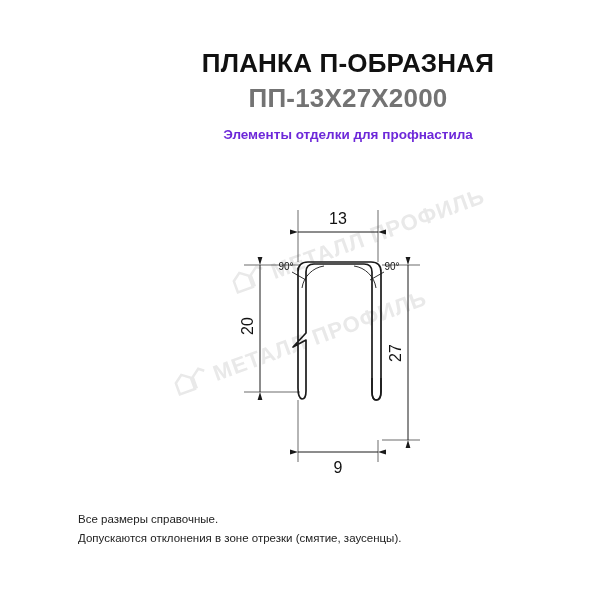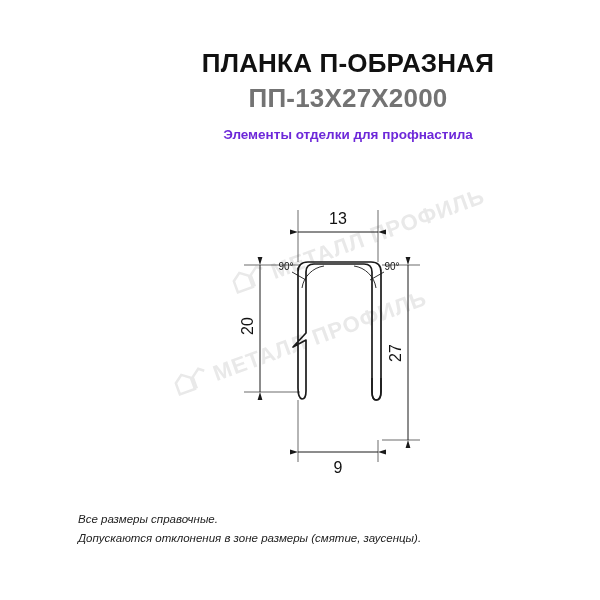--- a/index.html
+++ b/index.html
@@ -85,21 +85,20 @@
   }
 
   
   .notes {
     position: absolute;
     left: 30px;
     bottom: 32px;
     font-size: 11.5px;
     line-height: 1.65;
     color: #222222;
-    font-style: italic;
   }
   .notes div { white-space: nowrap; }
 </style>
 </head>
 <body>
 
 <div class="page">
 
   <div class="header">
     <h1 class="title-main">ПЛАНКА П-ОБРАЗНАЯ</h1>
@@ -205,16 +204,16 @@
 
       <text x="238" y="270" font-size="10" text-anchor="middle">90°</text>
 
       <text x="344" y="270" font-size="10" text-anchor="middle">90°</text>
     </g>
 
   </svg>
 
   <div class="notes">
     <div>Все размеры справочные.</div>
-    <div>Допускаются отклонения в зоне размеры (смятие, заусенцы).</div>
+    <div>Допускаются отклонения в зоне отрезки (смятие, заусенцы).</div>
   </div>
 
 </div>
 
 </body></html>

